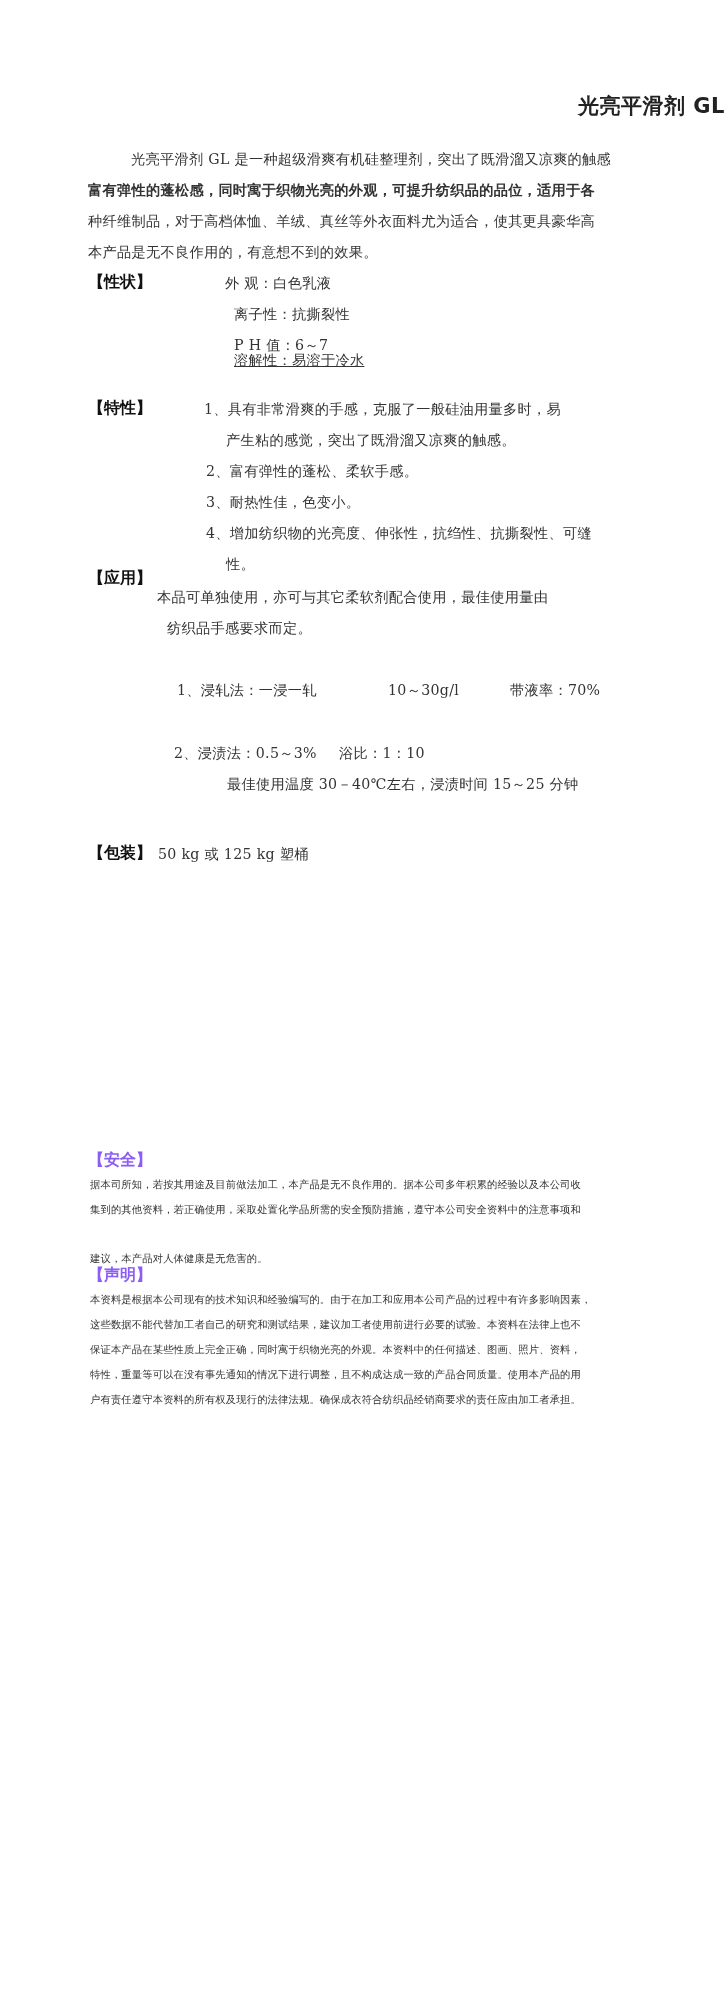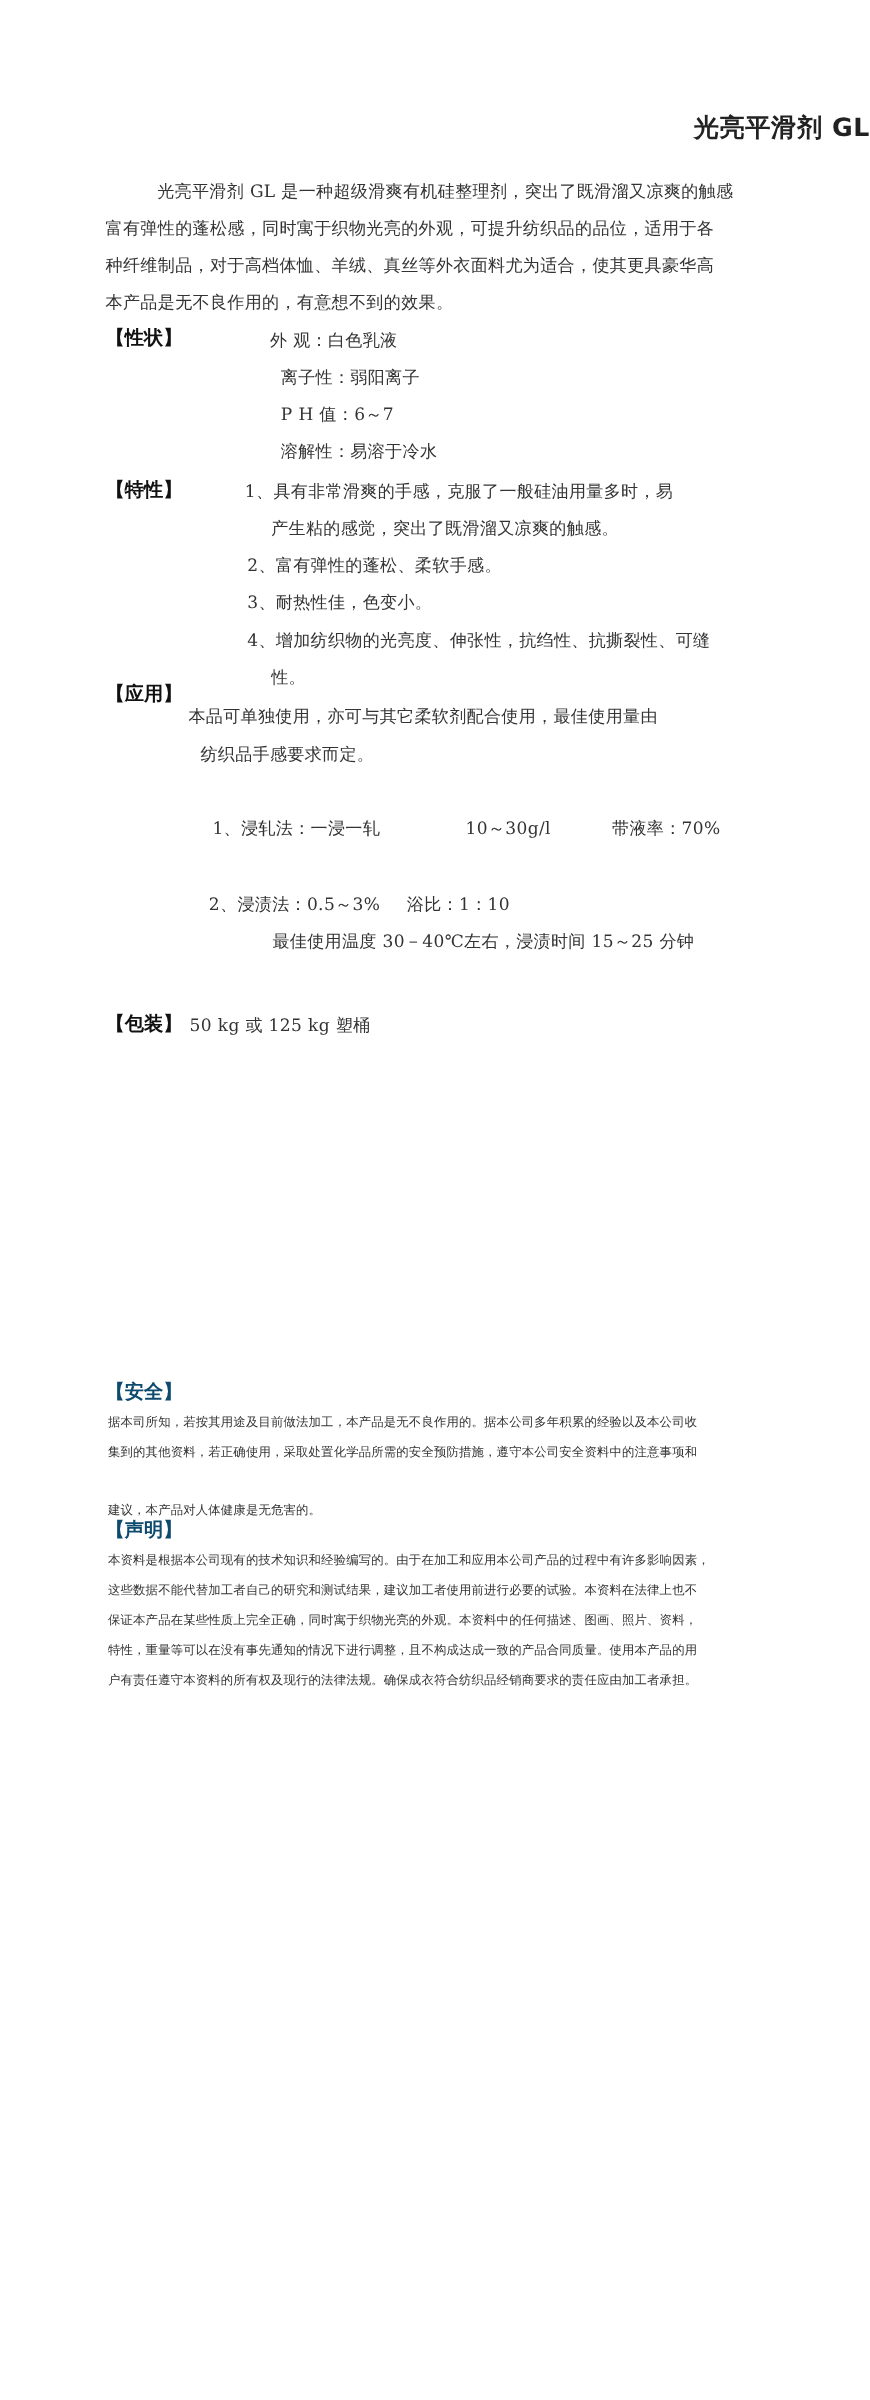--- a/index.html
+++ b/index.html
@@ -37,41 +37,41 @@
       font-family: "DejaVu Sans", "Liberation Sans", sans-serif;
     }
     .small-text {
       font-size: 10.3px;
       color: #333;
       letter-spacing: 0.15px;
     }
     .small-heading {
       font-size: 16px;
       font-weight: bold;
-      color: #0c4a6e;
+      color: #8b5cf6;
       font-family: "DejaVu Sans", "Liberation Sans", sans-serif;
     }
   </style>
 </head>
 <body>
 
 <div>
 
   <div class="abs title">光亮平滑剂 GL</div>
 
   <div class="abs body-text" style="left:131px; top:150px;">光亮平滑剂 GL  是一种超级滑爽有机硅整理剂，突出了既滑溜又凉爽的触感</div>
-  <div class="abs body-text" style="left:88px; top:181px;">富有弹性的蓬松感，同时寓于织物光亮的外观，可提升纺织品的品位，适用于各</div>
+  <div class="abs body-text" style="left:88px; top:181px;font-weight:bold;">富有弹性的蓬松感，同时寓于织物光亮的外观，可提升纺织品的品位，适用于各</div>
   <div class="abs body-text" style="left:88px; top:212px;">种纤维制品，对于高档体恤、羊绒、真丝等外衣面料尤为适合，使其更具豪华高</div>
   <div class="abs body-text" style="left:88px; top:243px;">本产品是无不良作用的，有意想不到的效果。</div>
 
   <div class="abs heading" style="left:88px; top:272px;">【性状】</div>
   <div class="abs body-text" style="left:225px; top:274px;">外     观：白色乳液</div>
-  <div class="abs body-text" style="left:234px; top:305px;">离子性：弱阳离子</div>
+  <div class="abs body-text" style="left:234px; top:305px;">离子性：抗撕裂性</div>
   <div class="abs body-text" style="left:234px; top:336px;">P H 值：6～7</div>
-  <div class="abs body-text" style="left:234px; top:367px;">溶解性：易溶于冷水</div>
+  <div class="abs body-text" style="left:234px; top:351px;text-decoration:underline;">溶解性：易溶于冷水</div>
 
   <div class="abs heading" style="left:88px; top:398px;">【特性】</div>
   <div class="abs body-text" style="left:204px; top:400px;">1、具有非常滑爽的手感，克服了一般硅油用量多时，易</div>
   <div class="abs body-text" style="left:226px; top:431px;">产生粘的感觉，突出了既滑溜又凉爽的触感。</div>
   <div class="abs body-text" style="left:206px; top:462px;">2、富有弹性的蓬松、柔软手感。</div>
   <div class="abs body-text" style="left:206px; top:493px;">3、耐热性佳，色变小。</div>
   <div class="abs body-text" style="left:206px; top:524px;">4、增加纺织物的光亮度、伸张性，抗绉性、抗撕裂性、可缝</div>
   <div class="abs body-text" style="left:226px; top:555px;">性。</div>
 
   <div class="abs heading" style="left:88px; top:568px;">【应用】</div>

